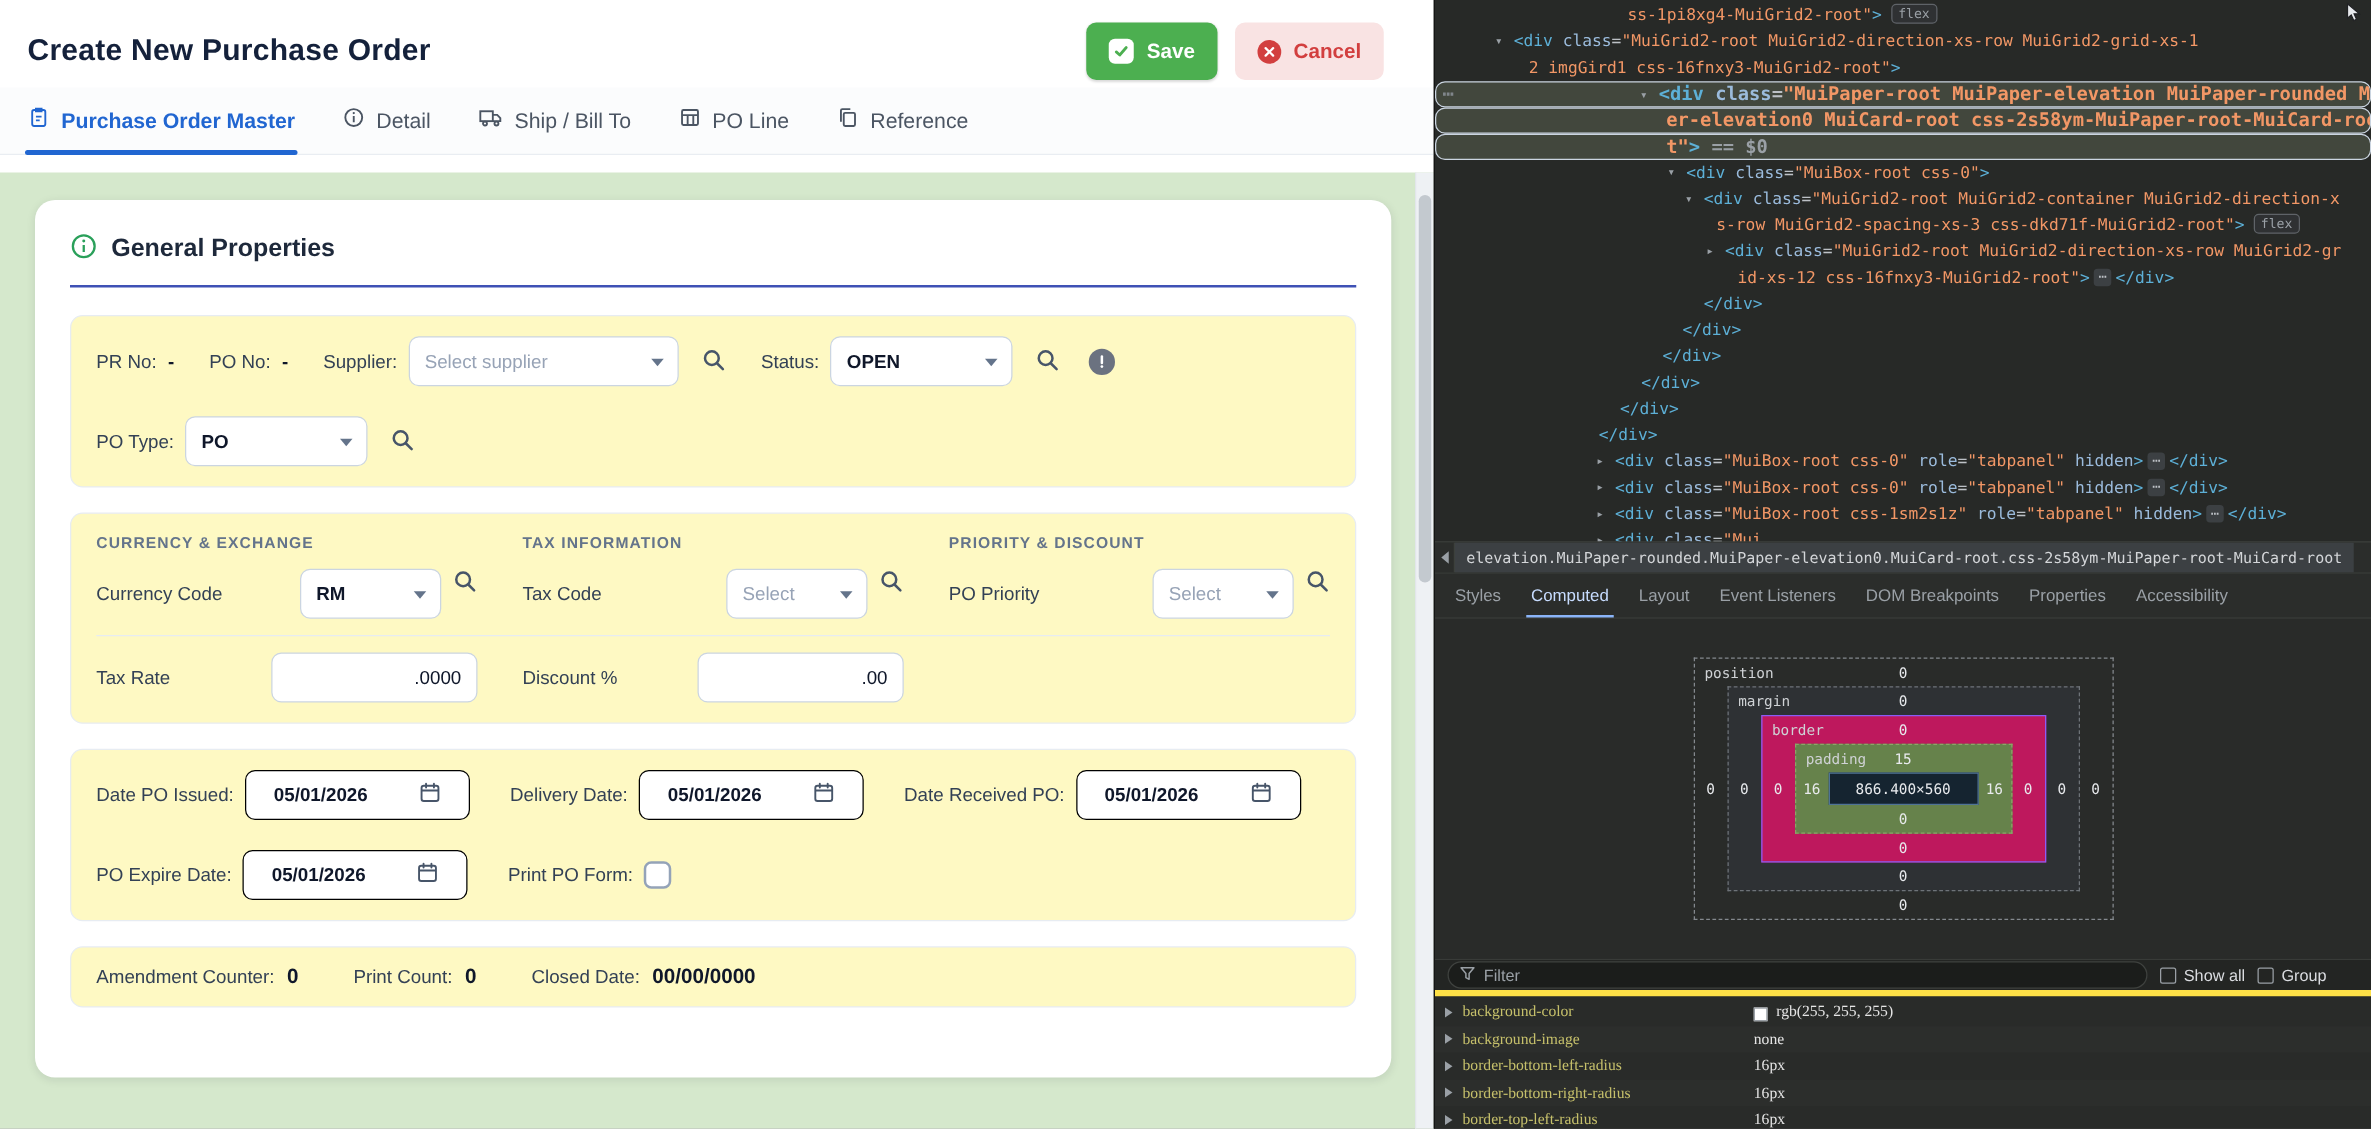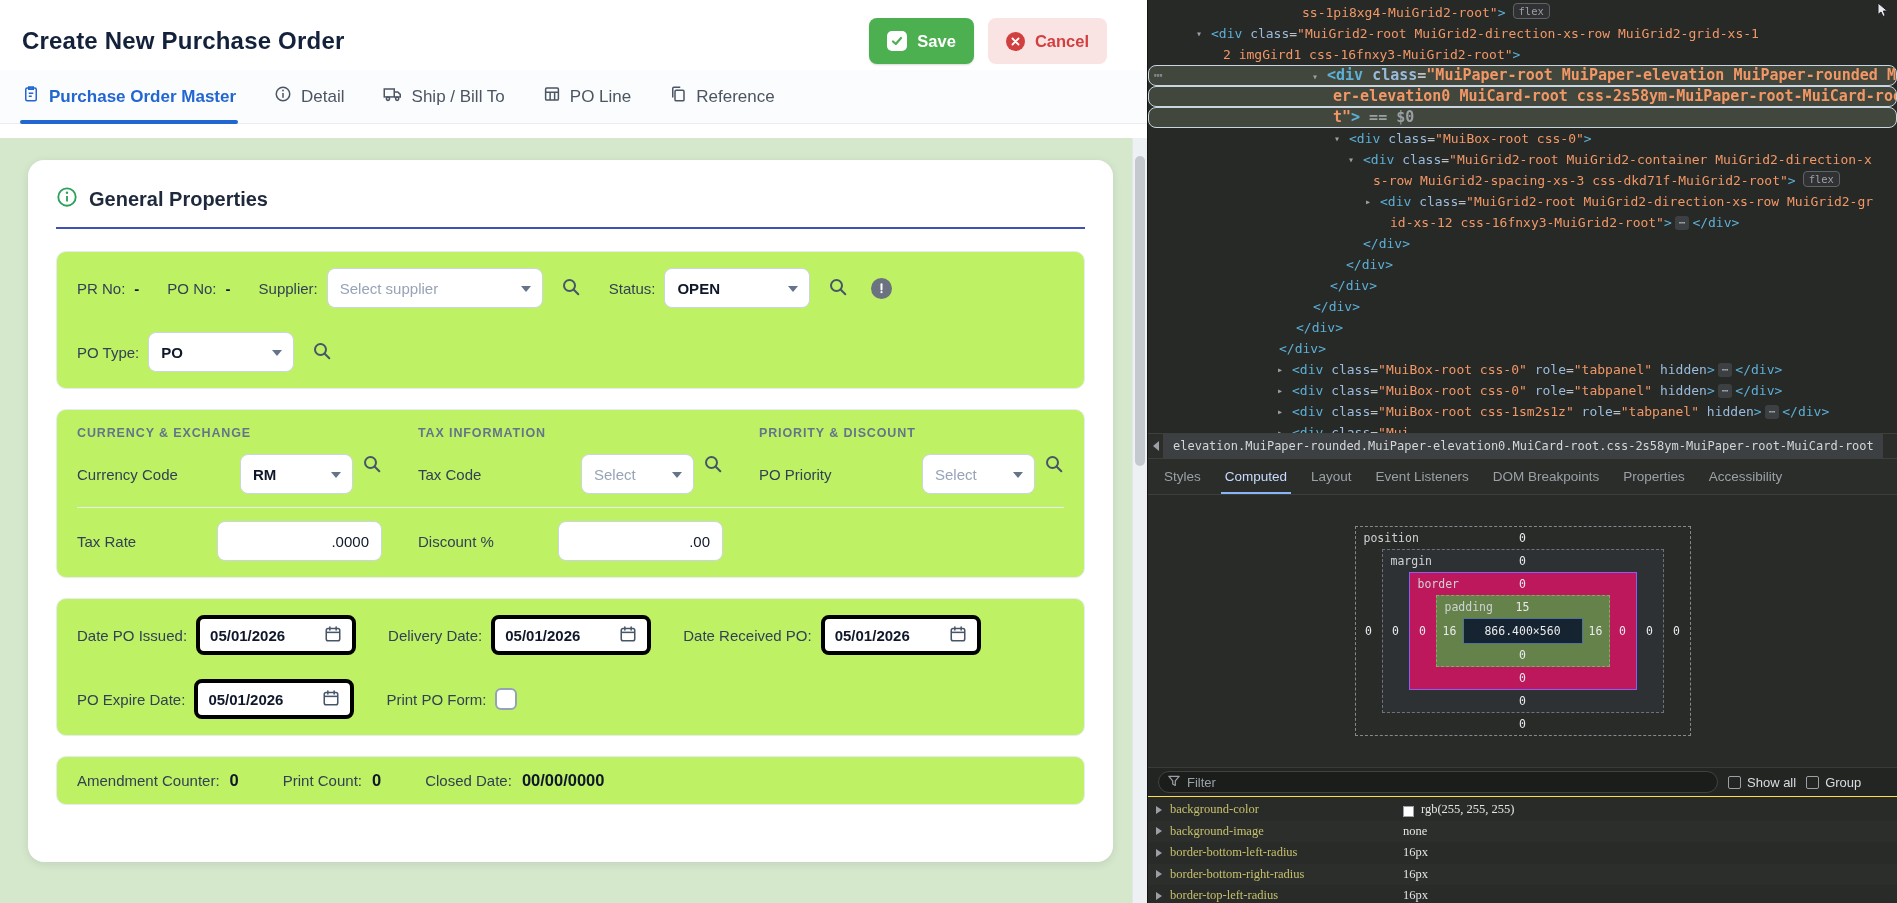--- a/index.html
+++ b/index.html
@@ -23,21 +23,21 @@
   .tab.active::after{content:"";position:absolute;left:-2px;right:-2px;bottom:-1px;height:4px;background:#2166d1;border-radius:2px}
   .header-strip{height:14px;background:#fff}
 
   .app-body{flex:1;background:#d5e8cc;padding:22px 34px 0 28px}
   .card{width:1085px;height:702px;background:#fff;border-radius:16px;box-shadow:0 2px 8px rgba(15,23,42,.10);padding:26px 28px}
 
   .gi-head{display:flex;align-items:center;gap:11px}
   .gi-title{font-size:20px;font-weight:700;color:#1e293b}
   .gi-rule{height:2px;background:#3f51b5;border:0;margin:15px 0 22px}
 
-  .gbox{background:#bef264;border:1px solid #e7ecf2;border-radius:10px;padding:16px 20px;margin-bottom:20px}
+  .gbox{background:#fef9c3;border:1px solid #e7ecf2;border-radius:10px;padding:16px 20px;margin-bottom:20px}
   .frow{display:flex;align-items:center}
   .frow + .frow{margin-top:24px}
   .fitem{display:flex;align-items:center;gap:9px;margin-right:28px}
   .lbl{font-size:15px;color:#334155;white-space:nowrap}
   .val-dash{font-size:15px;color:#0f172a;font-weight:600}
 
   .sel{position:relative;height:40px;background:#fff;border:1px solid #cbd5e1;border-radius:8px;display:flex;align-items:center;padding:0 30px 0 12px;font-size:15px;color:#0f172a;font-weight:600;white-space:nowrap}
   .sel .chev{position:absolute;right:11px;top:50%;margin-top:-2px;width:0;height:0;border-left:5px solid transparent;border-right:5px solid transparent;border-top:6px solid #64748b}
   .sel.placeholder{color:#97a3b6;font-weight:400}
   .w-supplier{width:216px}.w-status{width:146px}.w-potype{width:146px}.w-sm{width:113px}
@@ -46,21 +46,21 @@
 
   .cols{display:grid;grid-template-columns:1fr 1fr 1fr;column-gap:36px}
   .ghead{font-size:12.5px;font-weight:700;color:#64748b;letter-spacing:.07em;margin-bottom:14px}
   .c2{display:flex;align-items:center;justify-content:space-between}
   .ctl{display:flex;align-items:flex-start}
   .divider{grid-column:1/-1;border-top:1px solid #e7ecf2;margin:13px 0}
   .tin{height:40px;border:1px solid #cbd5e1;border-radius:8px;background:#fff;padding:0 12px;font-size:15px;color:#0f172a;width:165px;font-family:"Liberation Sans",sans-serif}
   .tin.right{text-align:right}
 
   .dgroup{display:flex;align-items:center;gap:9px;margin-right:32px}
-  .dbox{width:160px;height:40px;border:4px solid #000000;border-radius:8px;background:#fff;display:flex;align-items:center;justify-content:space-between;padding:0 10px;font-size:15px;font-weight:600;color:#0f172a}
+  .dbox{width:180px;height:40px;border:1px solid #000000;border-radius:8px;background:#fff;display:flex;align-items:center;justify-content:space-between;padding:0 22px;font-size:15px;font-weight:600;color:#0f172a}
   .cb{width:22px;height:22px;border:2px solid #94a3b8;border-radius:6px;background:#fff}
 
   .footbox{display:flex;align-items:center;gap:44px;padding:14px 20px}
   .fpair{display:flex;align-items:center;gap:10px}
   .fval{font-size:16.5px;font-weight:700;color:#0f172a}
 
   .app-scroll{position:absolute;right:0;top:138px;bottom:0;width:15px;background:#eef1f4;border-left:1px solid #e2e6ea}
   .app-scroll .thumb{position:absolute;left:2px;right:2px;top:18px;height:310px;background:#c3c9cf;border-radius:7px}
 
   
@@ -97,21 +97,21 @@
   .ring .vt{position:absolute;top:4px;left:0;right:0;text-align:center}
   .ring .vb{position:absolute;bottom:4px;left:0;right:0;text-align:center}
   .ring .vl{position:absolute;left:0;top:50%;transform:translateY(-50%);width:26px;text-align:center}
   .ring .vr{position:absolute;right:0;top:50%;transform:translateY(-50%);width:26px;text-align:center}
   .bm-pos{border:1px dashed #84898e;background:transparent}
   .bm-margin{border:1px dashed #6e7378;background:#2e3134}
   .bm-border{border:1px solid #8b5cf6;background:#be185d}
   .bm-padding{border:1px dashed #8aa567;background:#66824b}
   .bm-content{width:120px;height:26px;display:flex;align-items:center;justify-content:center;background:#152430;border:1px solid #4f7396;font-size:11.5px}
 
-  .filter-row{height:30px;display:flex;align-items:center;gap:10px;padding:0 10px;background:#232523;border-top:1px solid #383b38;border-bottom:1px solid #fde047;font-size:13px;color:#dadce0}
+  .filter-row{height:30px;display:flex;align-items:center;gap:10px;padding:0 10px;background:#232523;border-top:1px solid #383b38;border-bottom:5px solid #fde047;font-size:13px;color:#dadce0}
   .filter-input{width:560px;height:22px;background:#1b1d1b;border:1px solid #3f423f;border-radius:12px;display:flex;align-items:center;gap:7px;padding:0 9px;color:#9aa0a6}
   .fcheck{display:flex;align-items:center;gap:6px}
   .cbx{width:13px;height:13px;border:1.5px solid #9aa0a6;border-radius:2px;background:transparent}
 
   .props{flex:1;overflow:hidden;font-family:Liberation Serif, serif;font-size:12.5px;padding-top:2px}
   .prow{display:flex;align-items:center;height:21.5px;padding-left:8px}
   .prow:nth-child(even){background:#2c2e2c}
   .tri-r{width:0;height:0;border-left:6px solid #9aa0a6;border-top:4px solid transparent;border-bottom:4px solid transparent;margin-right:8px;flex:0 0 auto}
   .pname{width:233px;color:#c6c06b;white-space:nowrap;overflow:hidden}
   .pval{color:#e5e5e5;display:flex;align-items:flex-end;white-space:nowrap}

